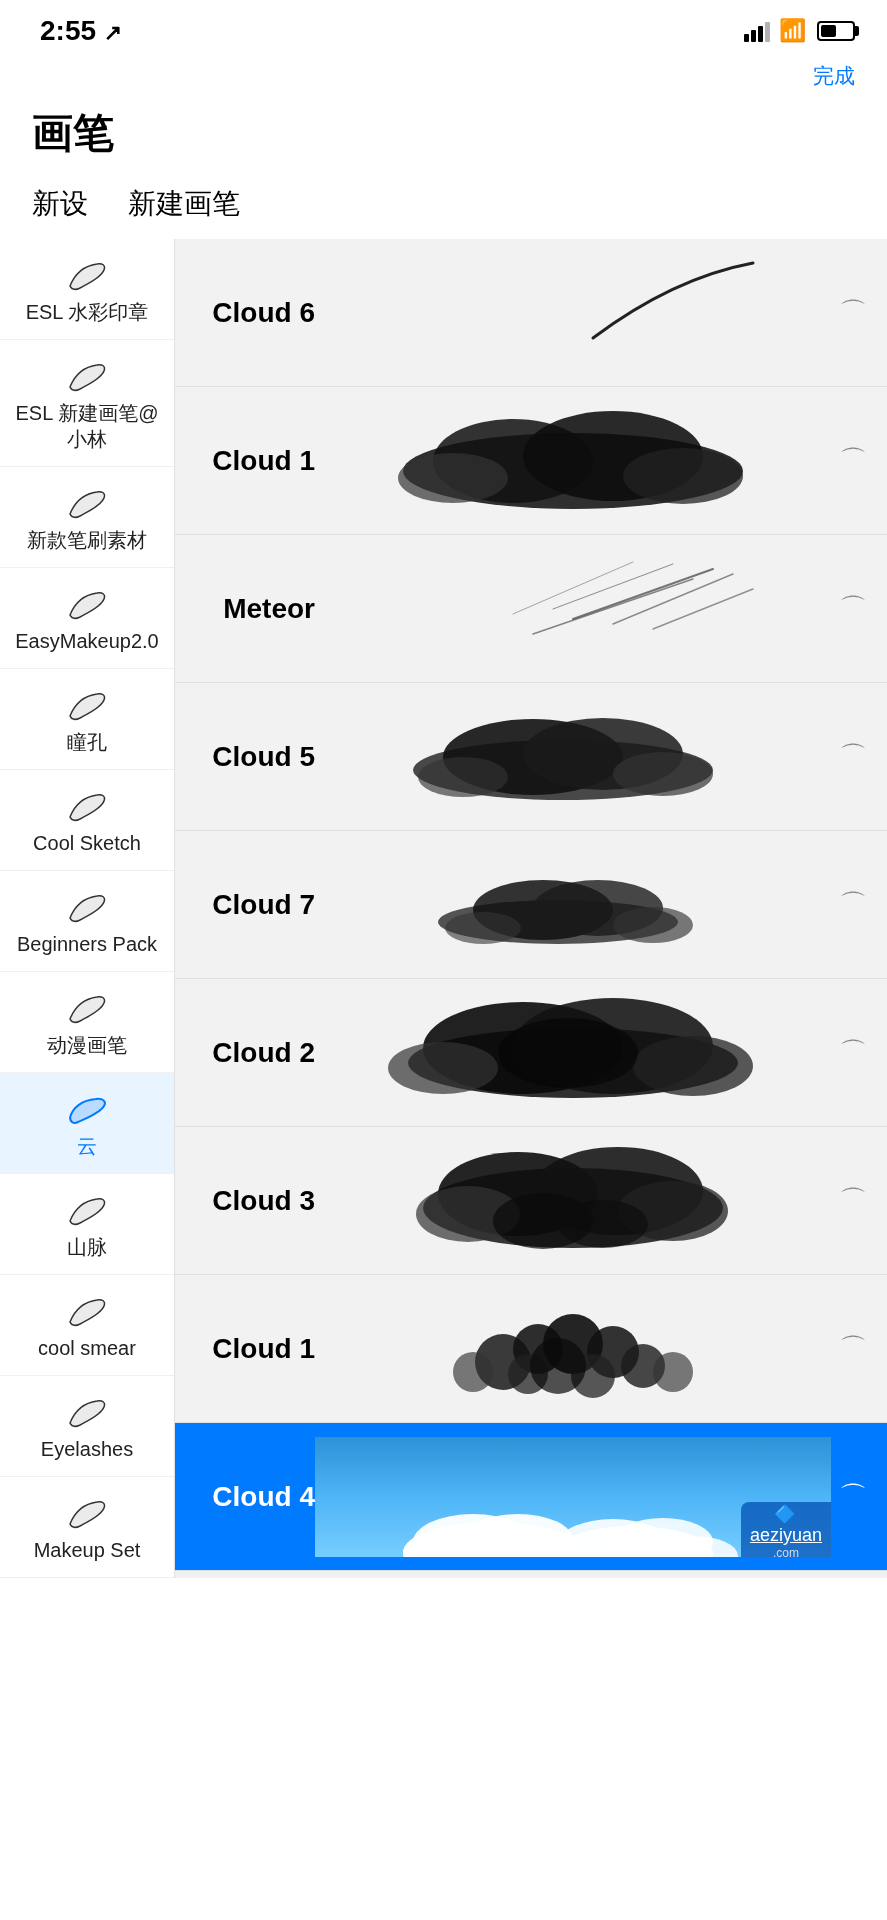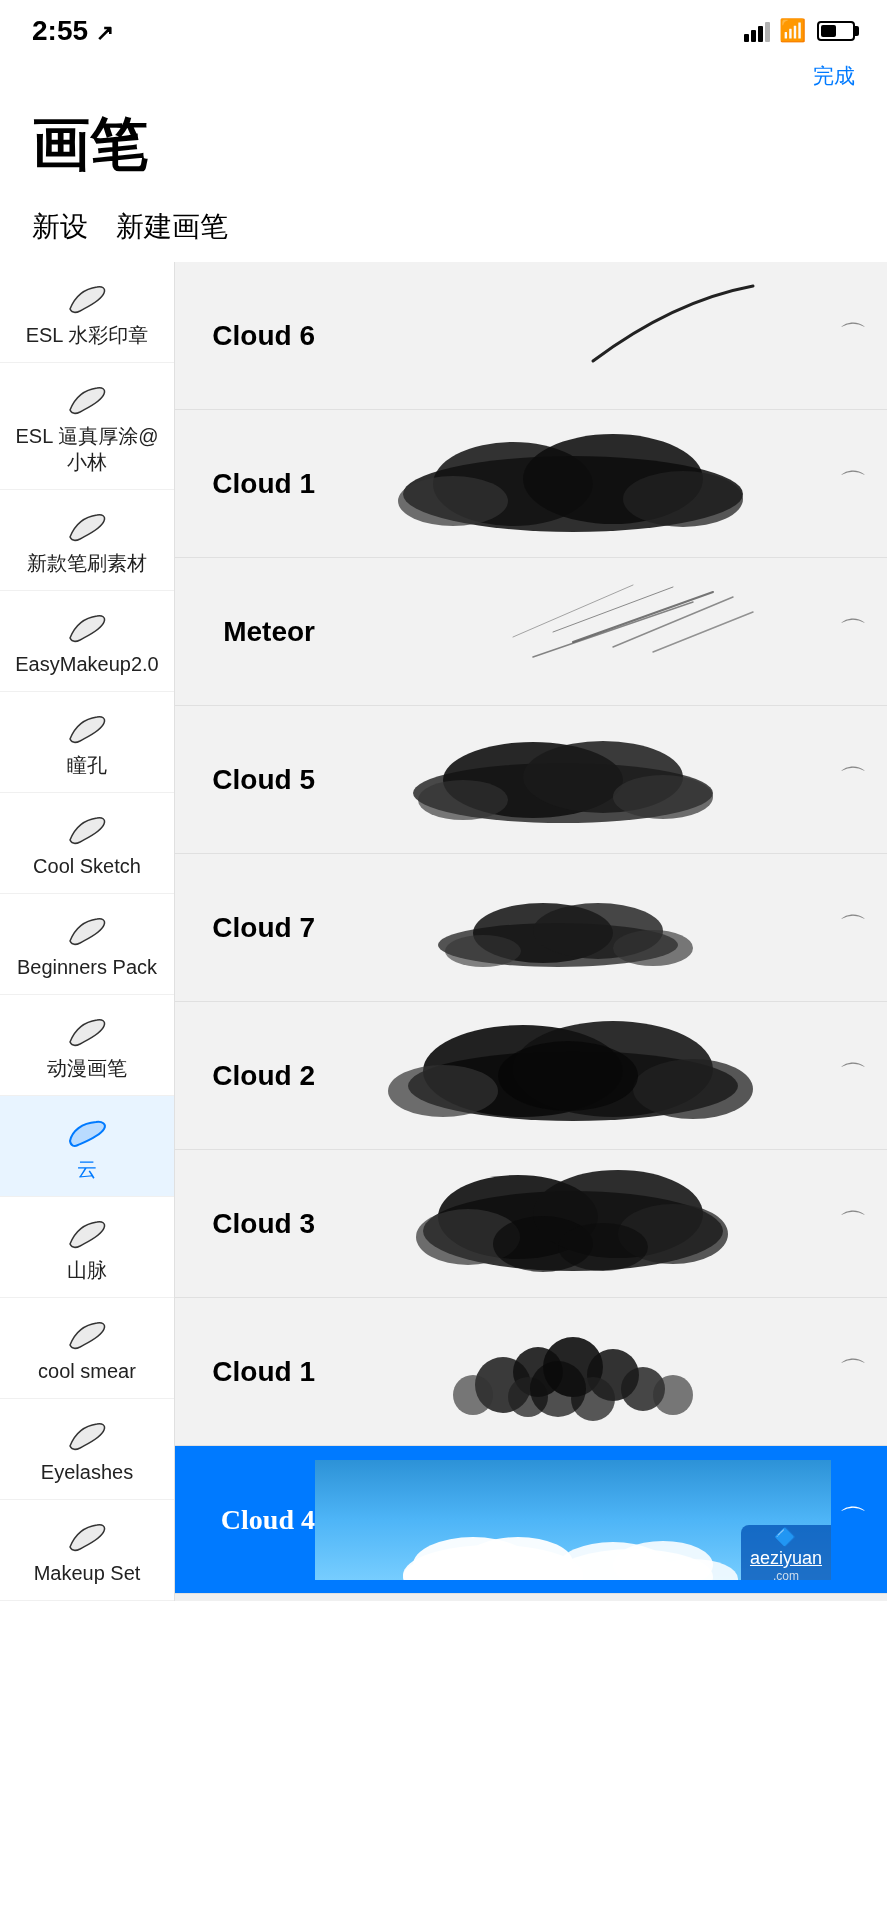--- a/index.html
+++ b/index.html
@@ -17,20 +17,21 @@
       display: flex;
       justify-content: space-between;
       align-items: center;
       padding: 14px 32px 6px 32px;
       height: 54px;
     }
     .status-time {
       font-size: 28px;
       font-weight: 600;
       color: #000;
+      margin-left: 8px;
     }
     .status-icons {
       display: flex;
       align-items: center;
       gap: 10px;
     }
     .battery-box {
       width: 38px; height: 20px;
       border: 2px solid #000;
       border-radius: 4px;
@@ -68,29 +69,29 @@
       color: #007AFF;
       font-weight: 400;
       background: none;
       border: none;
       cursor: pointer;
     }
 
     
     .page-title {
       padding: 8px 32px 16px 32px;
-      font-size: 58px;
+      font-size: 41px;
       font-weight: 700;
       color: #000;
     }
 
     
     .sub-header {
       display: flex;
-      gap: 28px;
+      gap: 40px;
       padding: 8px 32px 16px 32px;
       font-size: 28px;
       color: #000;
     }
     .sub-header span {
       cursor: pointer;
     }
 
     
     .main-layout {
@@ -165,21 +166,20 @@
     .brush-name {
       font-size: 28px;
       font-weight: 600;
       color: #000;
       min-width: 120px;
       flex-shrink: 0;
       text-align: right;
     }
     .brush-row.selected .brush-name {
       color: #fff;
-      font-family: Liberation Serif, serif;
     }
     .brush-preview {
       flex: 1;
       height: 120px;
       display: flex;
       align-items: center;
       justify-content: center;
       overflow: hidden;
     }
     .brush-arrow {
@@ -249,21 +249,21 @@
     </svg>
         </div>
         <div class="sidebar-label">ESL 水彩印章</div>
       </div>
       <div class="sidebar-item">
         <div class="sidebar-icon">
     <svg viewBox="0 0 50 38" fill="none" xmlns="http://www.w3.org/2000/svg">
       <path d="M8 30 C12 20, 20 10, 35 8 C40 7, 44 9, 42 14 C39 22, 25 28, 18 32 C14 34, 10 34, 8 30Z" stroke="#333" stroke-width="1.5" fill="rgba(0,0,0,0.08)"></path>
     </svg>
         </div>
-        <div class="sidebar-label">ESL 逼真厚涂@小林</div>
+        <div class="sidebar-label">ESL 新建画笔@小林</div>
       </div>
       <div class="sidebar-item">
         <div class="sidebar-icon">
     <svg viewBox="0 0 50 38" fill="none" xmlns="http://www.w3.org/2000/svg">
       <path d="M8 30 C12 20, 20 10, 35 8 C40 7, 44 9, 42 14 C39 22, 25 28, 18 32 C14 34, 10 34, 8 30Z" stroke="#333" stroke-width="1.5" fill="rgba(0,0,0,0.08)"></path>
     </svg>
         </div>
         <div class="sidebar-label">新款笔刷素材</div>
       </div>
       <div class="sidebar-item">

